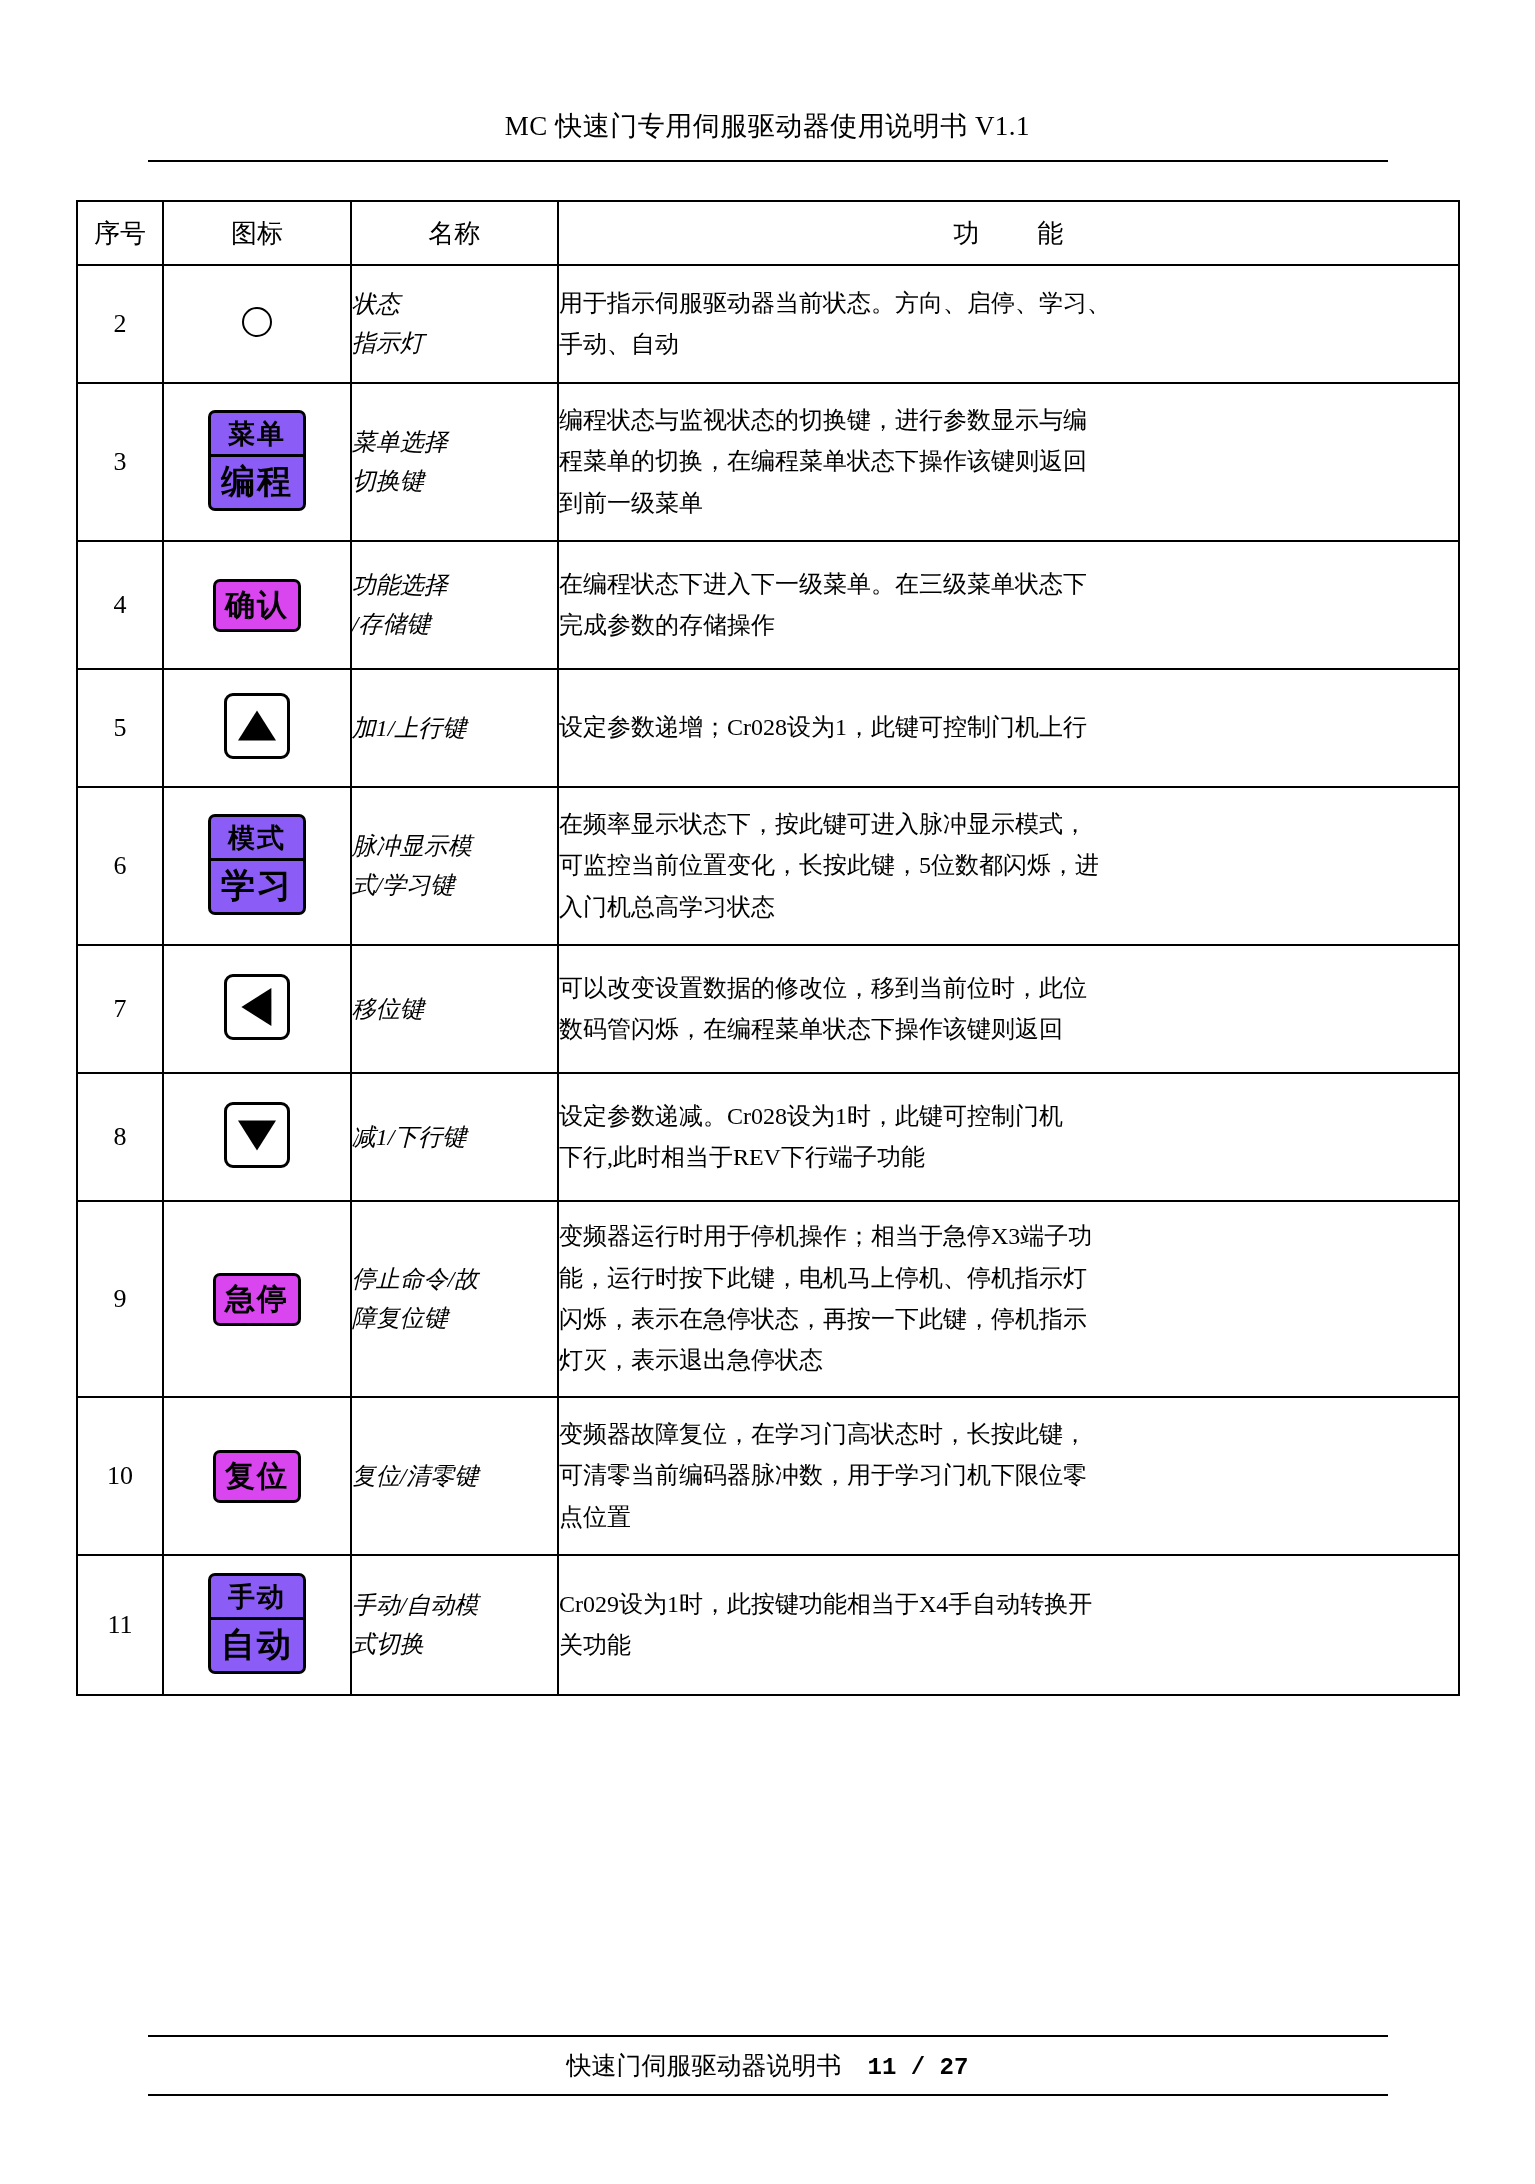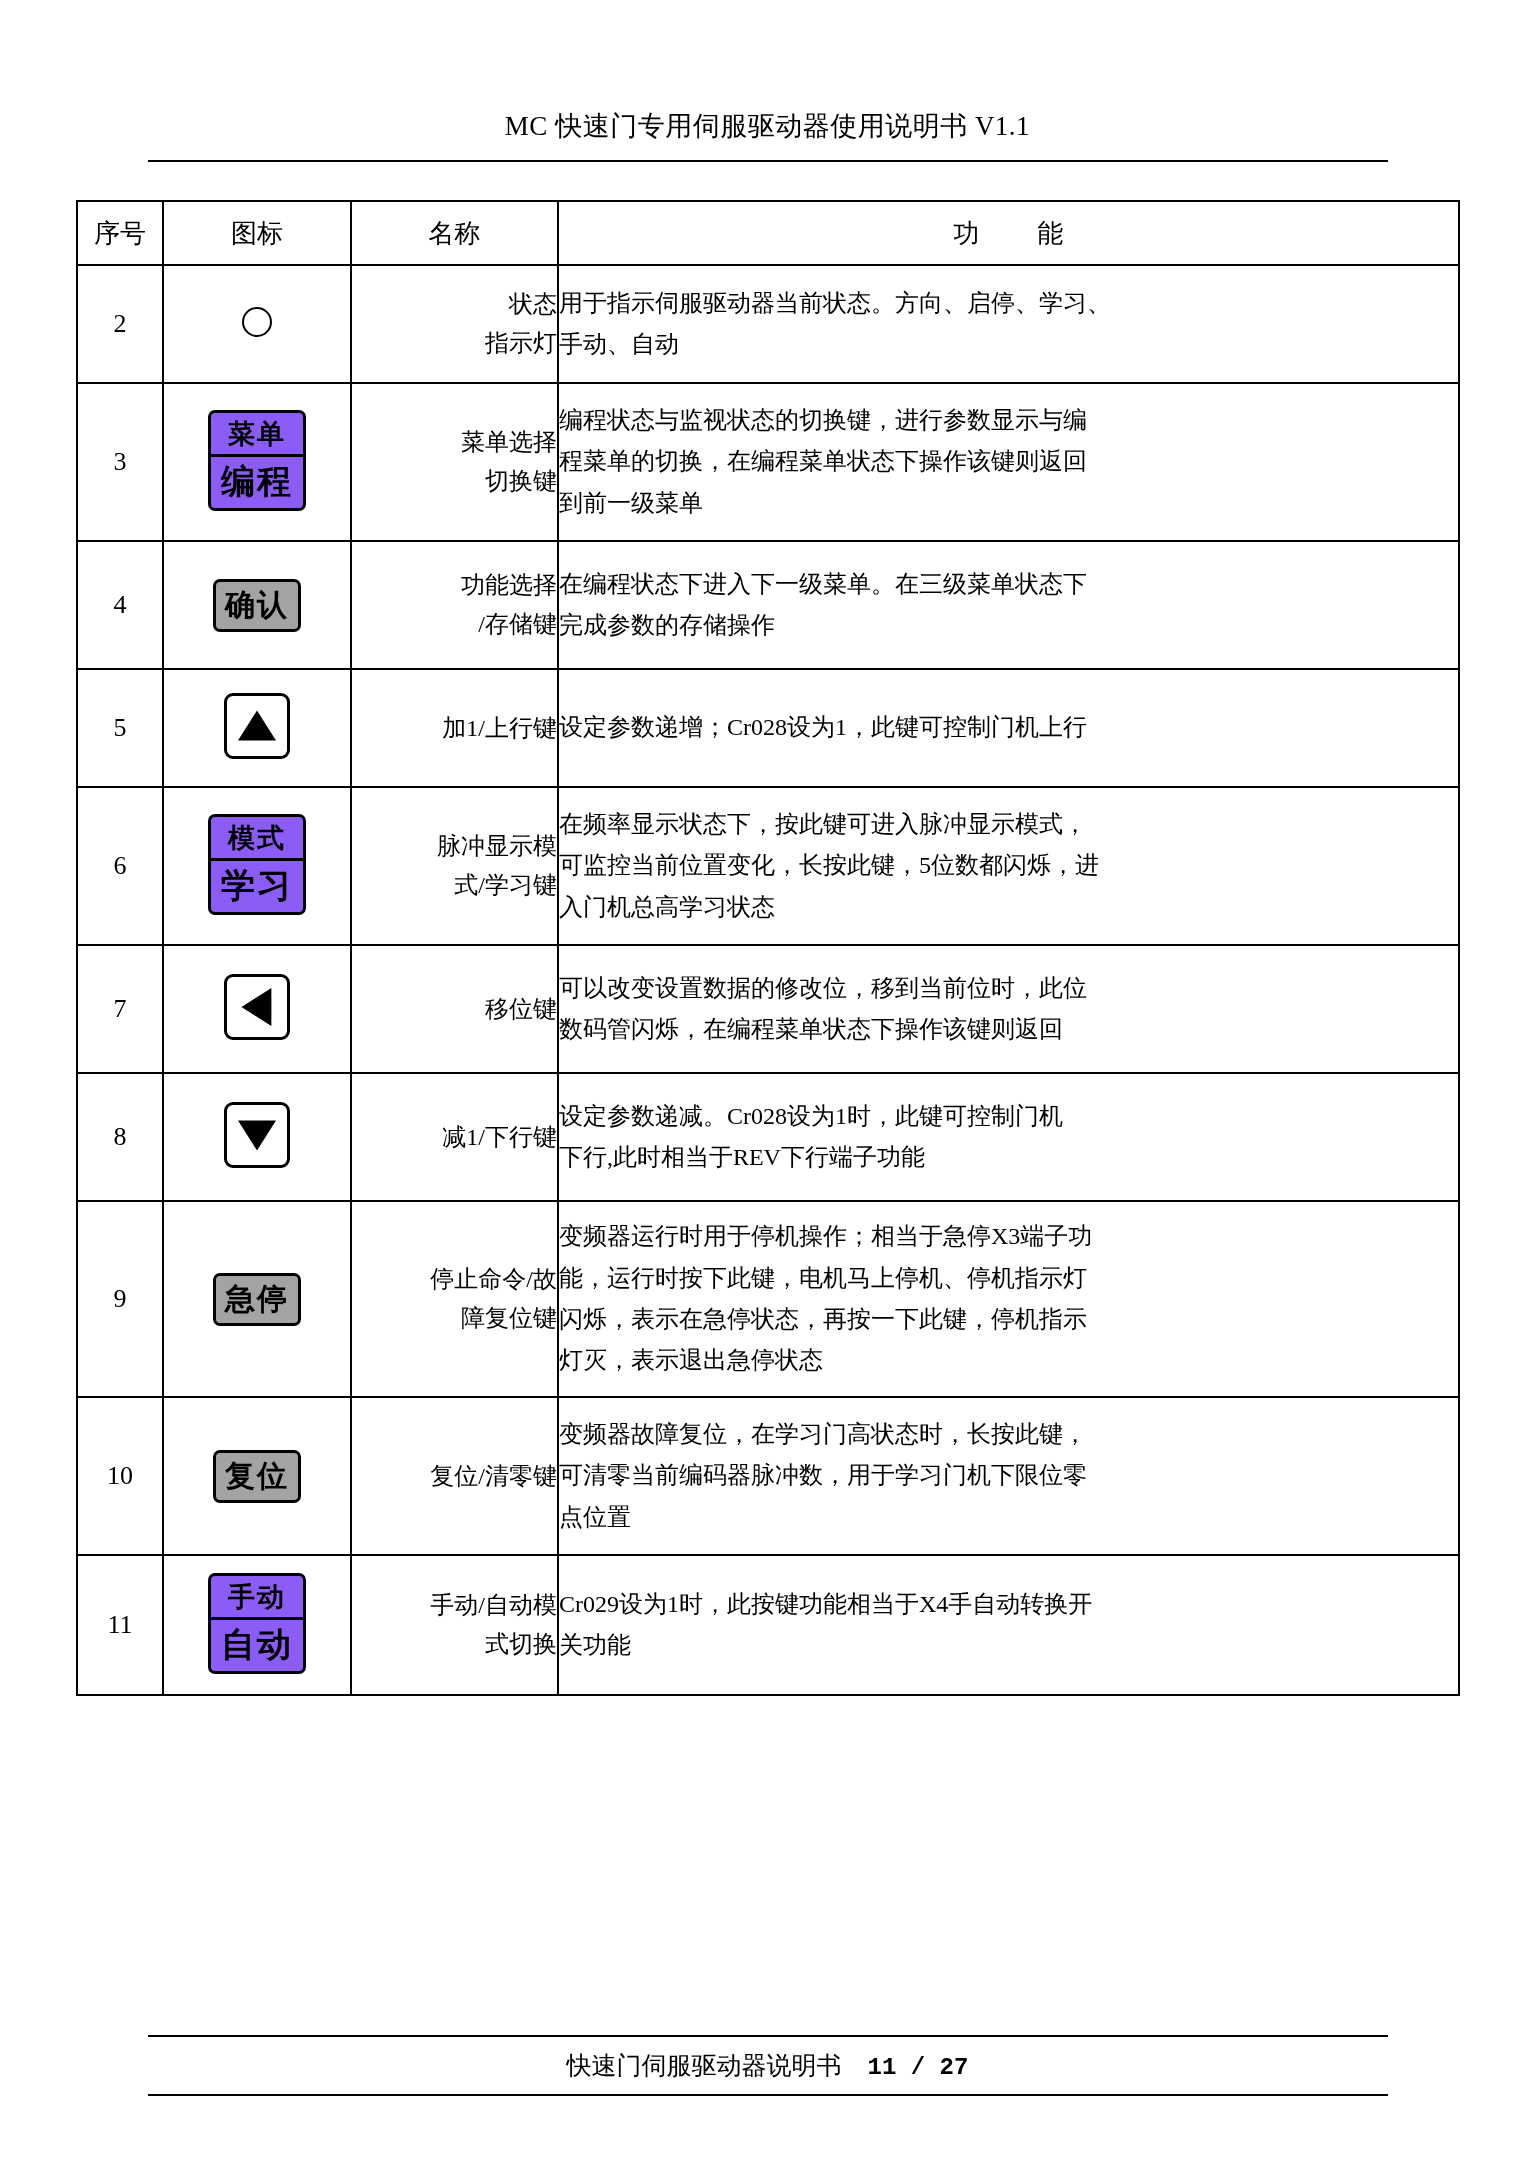--- a/index.html
+++ b/index.html
@@ -68,23 +68,24 @@
 
   .cell-no {
     text-align: center;
     font-size: 26px;
     font-family: "Liberation Serif", "DejaVu Serif", serif;
   }
   .cell-icon {
     text-align: center;
   }
   .cell-name {
-    text-align: right;
+    text-align: left;
     font-size: 24px;
     line-height: 1.62;
+    font-style: italic;
   }
   .cell-func {
     font-size: 24px;
     line-height: 1.72;
     padding: 12px 14px 12px 16px;
     text-align: justify;
   }
   .cell-func .ln { display: block; }
 
   
@@ -93,21 +94,21 @@
     width: 26px;
     height: 26px;
     border: 2px solid #000;
     border-radius: 50%;
   }
   .key {
     display: inline-block;
     border: 3px solid #000;
     border-radius: 7px;
     padding: 3px 9px;
-    background: #a3a3a3;
+    background: #d946ef;
   }
   .key-two {
     display: inline-block;
     border: 3px solid #000;
     border-radius: 7px;
     background: #8b5cf6;
     padding: 0;
     overflow: hidden;
   }
   .key-two .k-top {

